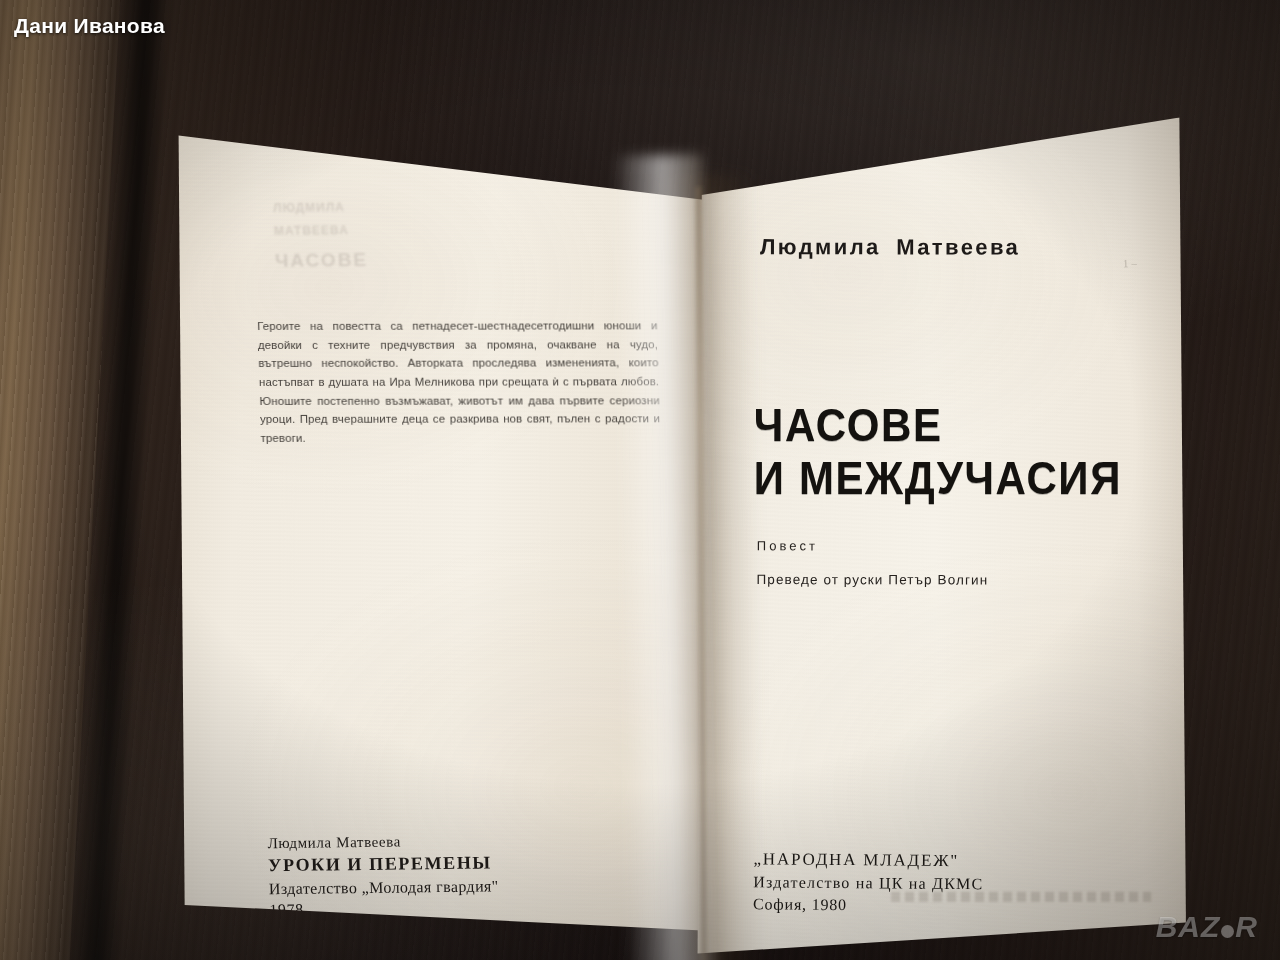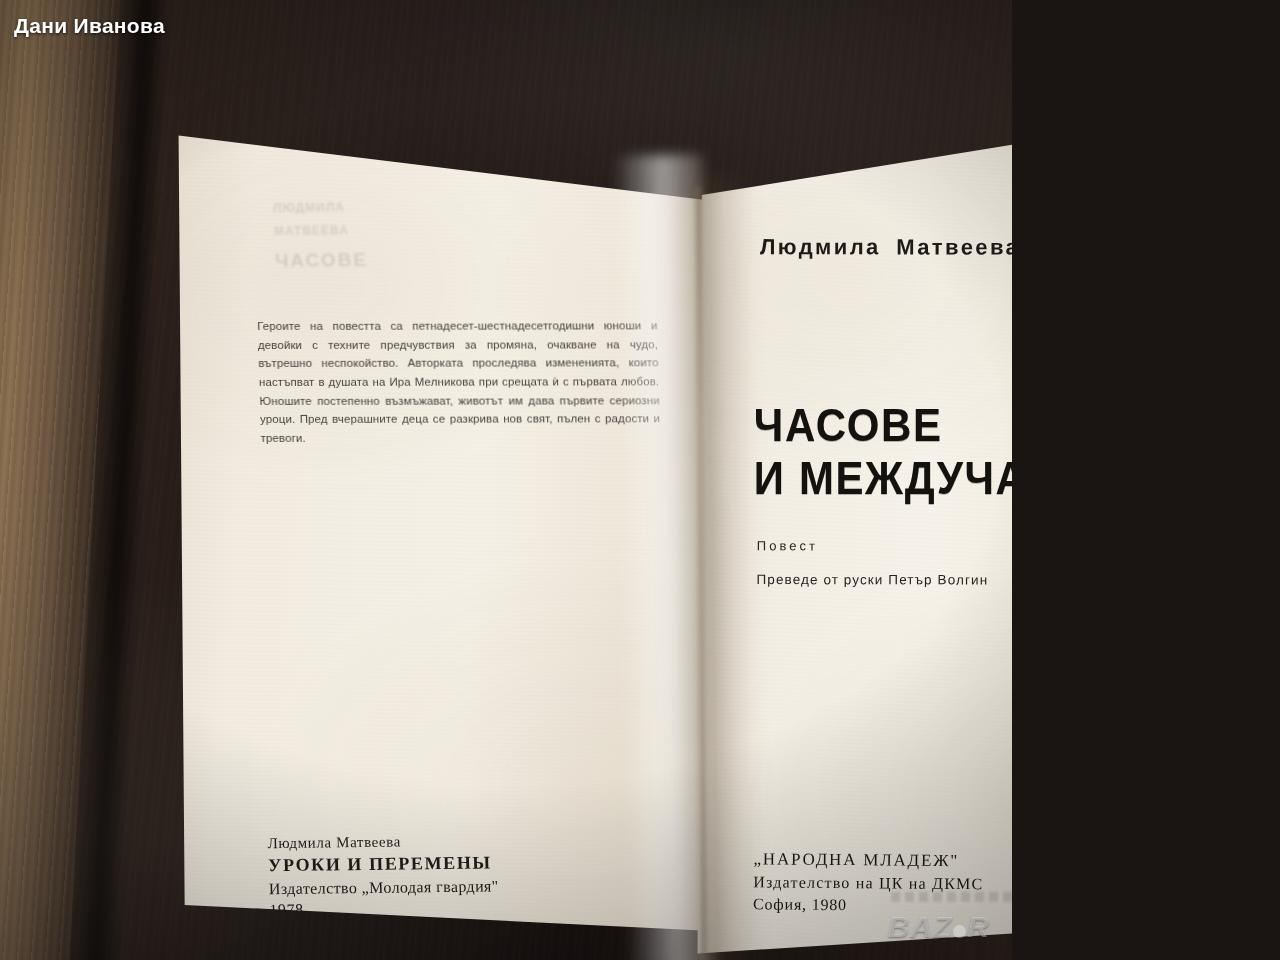--- a/index.html
+++ b/index.html
@@ -9,21 +9,21 @@
   }
   body {
     width: 1280px;
     height: 960px;
     overflow: hidden;
     font-family: "Liberation Serif", serif;
   }
 
   #photo {
     position: relative;
-    width: 1012px;
+    width: 1280px;
     height: 960px;
     overflow: hidden;
     background: #3b82f6;
   }
 
   
   .desk {
     position: absolute;
     inset: 0;
     background:

